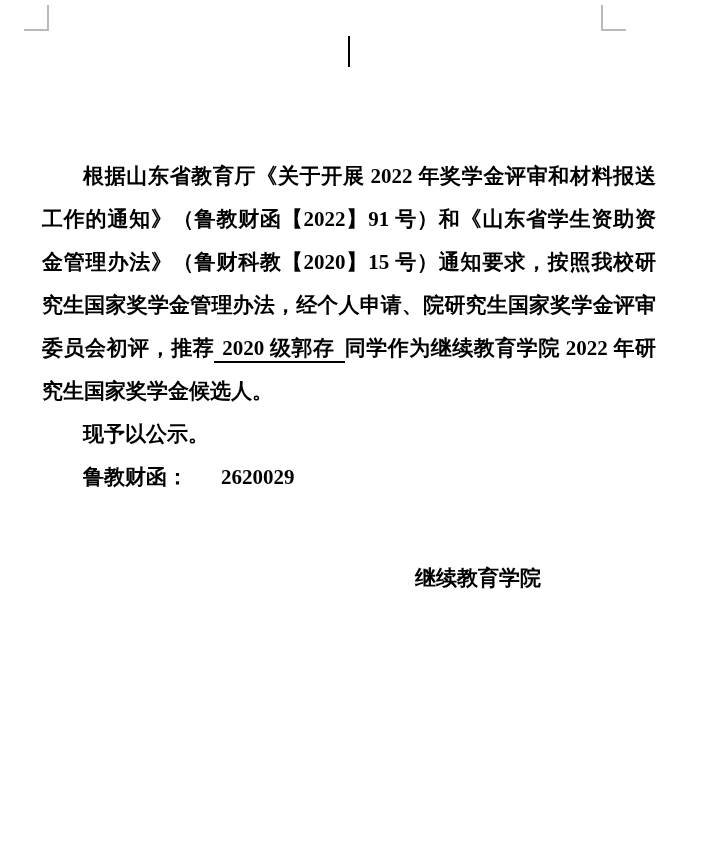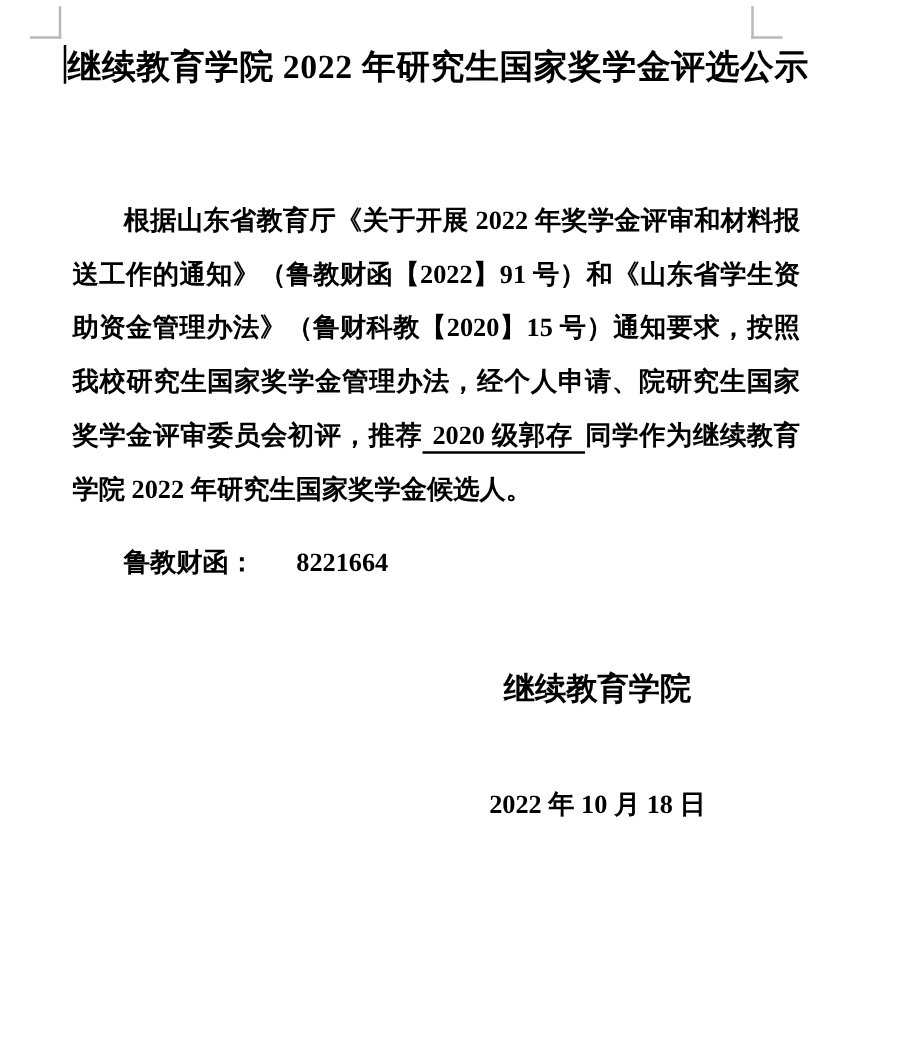--- a/index.html
+++ b/index.html
@@ -51,35 +51,35 @@
     margin-right: 1px;
   }
   .doc-body {
     margin: 79px 62px 0 42px;
     font-size: 21px;
     font-weight: bold;
     line-height: 43px;
     text-align: justify;
   }
   .doc-body p {
-    margin: 16px;
+    margin: 0;
     text-indent: 41px;
   }
   .name-blank {
     border-bottom: 2px solid #000000;
     padding: 0 10px 1px 8px;
   }
   .phone-gap {
     display: inline-block;
     width: 33px;
   }
   .signature-block {
     margin: 58px 62px 0 300px;
     text-align: center;
-    font-size: 25px;
+    font-size: 21px;
     font-weight: bold;
     line-height: 43px;
   }
   .signature-block div {
     white-space: nowrap;
   }
   .date-block {
     margin: 49px 62px 0 300px;
     text-align: center;
     font-size: 21px;
@@ -89,26 +89,26 @@
   }
 </style>
 </head>
 <body>
 
 <div class="page">
 
   <div class="corner-mark left"></div>
   <div class="corner-mark right"></div>
 
-  <div class="doc-title"><span class="caret"></span><span>继续教育学院 2022 年研究生国家奖学金评选公示</span></div>
+  <div class="doc-title"><span class="caret"></span></div>
 
   <div class="doc-body">
     <p><span>根据山东省教育厅《关于开展 2022 年奖学金评审和材料报送工作的通知》（鲁教财函【2022】91 号）和《山东省学生资助资金管理办法》（鲁财科教【2020】15 号）通知要求，按照我校研究生国家奖学金管理办法，经个人申请、院研究生国家奖学金评审委员会初评，推荐</span><span class="name-blank">2020 级郭存</span><span>同学作为继续教育学院 2022 年研究生国家奖学金候选人。</span></p>
-    <p><span>鲁教财函：</span><span class="phone-gap"></span><span>8221664</span></p>
+    <p>现予以公示。</p>
+    <p><span>鲁教财函：</span><span class="phone-gap"></span><span>2620029</span></p>
   </div>
 
   <div class="signature-block">
     <div>继续教育学院</div>
   </div>
 
-  <div class="date-block">2022 年 10 月 18 日</div>
 
 </div>
 
 </body></html>

